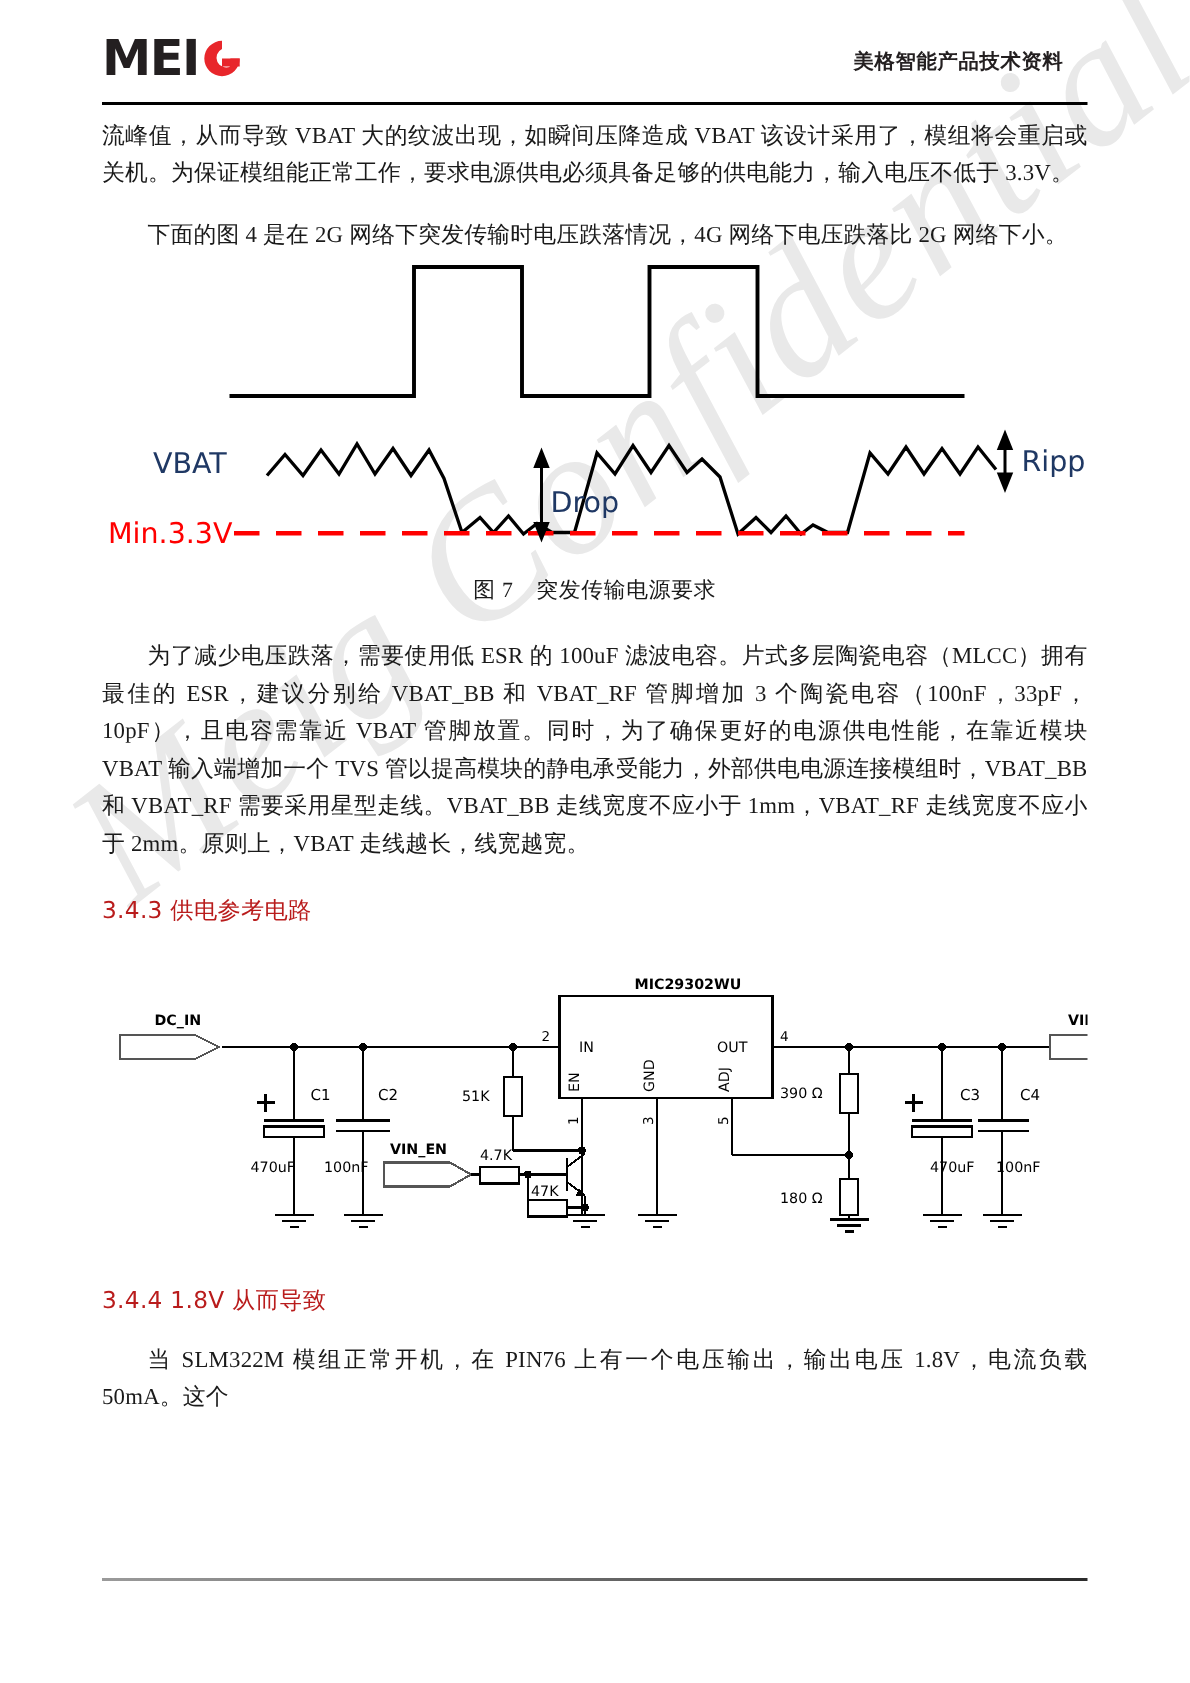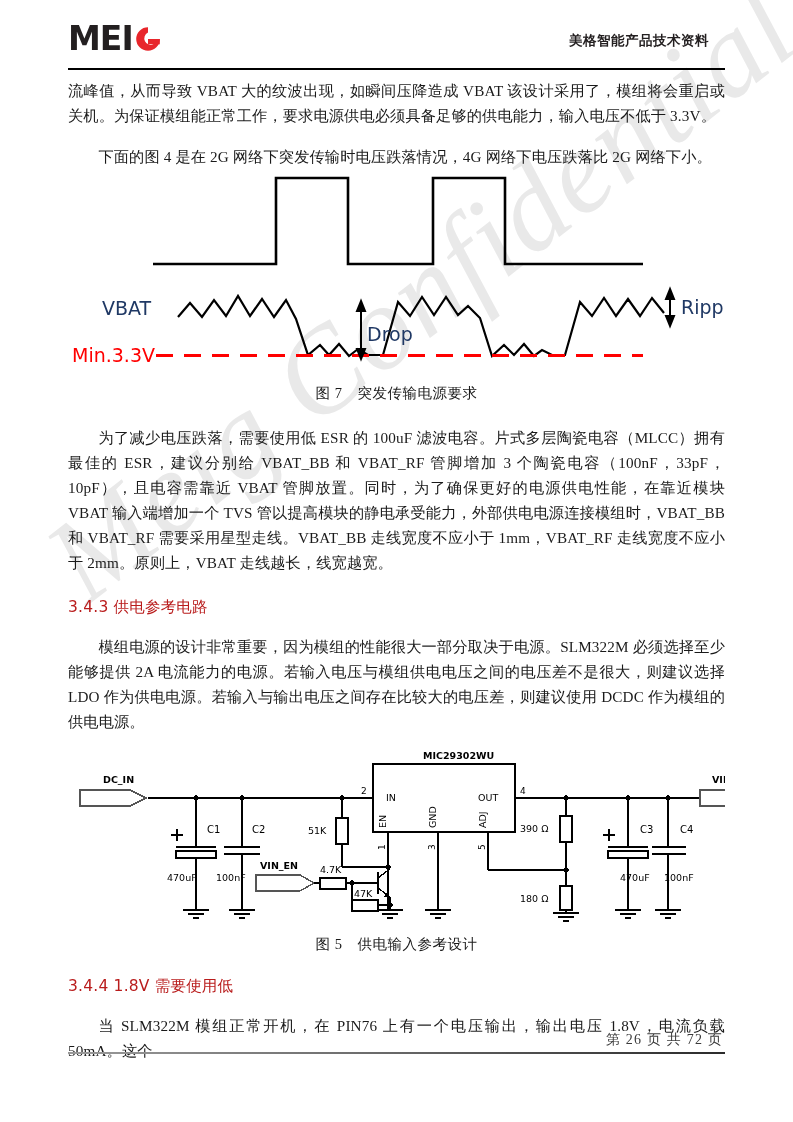--- a/index.html
+++ b/index.html
@@ -227,21 +227,20 @@
   <div class="gap-md"></div>
 
   <p class="para indent">为了减少电压跌落，需要使用低 ESR 的 100uF 滤波电容。片式多层陶瓷电容（MLCC）拥有最佳的 ESR，建议分别给 VBAT_BB 和 VBAT_RF 管脚增加 3 个陶瓷电容（100nF，33pF，10pF），且电容需靠近 VBAT 管脚放置。同时，为了确保更好的电源供电性能，在靠近模块 VBAT 输入端增加一个 TVS 管以提高模块的静电承受能力，外部供电电源连接模组时，VBAT_BB 和 VBAT_RF 需要采用星型走线。VBAT_BB 走线宽度不应小于 1mm，VBAT_RF 走线宽度不应小于 2mm。原则上，VBAT 走线越长，线宽越宽。</p>
 
   <div class="gap-md"></div>
 
   <h3 class="section-head">3.4.3 供电参考电路</h3>
 
   <div class="gap-sm"></div>
 
-  <p class="para indent">模组电源的设计非常重要，因为模组的性能很大一部分取决于电源。SLM322M 必须选择至少能够提供 2A 电流能力的电源。若输入电压与模组供电电压之间的电压差不是很大，则建议选择 LDO 作为供电电源。若输入与输出电压之间存在比较大的电压差，则建议使用 DCDC 作为模组的供电电源。</p>
 
   <div class="gap-sm"></div>
 
 
   <div class="figure-block">
     <svg width="657" height="185" viewBox="0 0 657 185">
       <g stroke="#000000" stroke-width="1.4" fill="none" shape-rendering="crispEdges">
 
         <line x1="80" y1="48" x2="305" y2="48"></line>
 
@@ -405,28 +404,26 @@
 
         <text x="240" y="84" font-size="9.5">51K</text>
         <text x="252" y="123" font-size="9.5">4.7K</text>
         <text x="286" y="147" font-size="9.5">47K</text>
         <text x="452" y="82" font-size="9.5">390 Ω</text>
         <text x="452" y="152" font-size="9.5">180 Ω</text>
       </g>
     </svg>
   </div>
 
-  <p class="fig-caption">图 5　供电输入参考设计</p>
 
   <div class="gap-md"></div>
 
-  <h3 class="section-head">3.4.4 1.8V 需要使用低</h3>
+  <h3 class="section-head">3.4.4 1.8V 从而导致</h3>
 
   <div class="gap-sm"></div>
 
   <p class="para indent">当 SLM322M 模组正常开机，在 PIN76 上有一个电压输出，输出电压 1.8V，电流负载 50mA。这个</p>
 
 </div>
 
 <div id="page-footer">
-  <div id="footer-text">第 26 页 共 72 页</div>
   <div id="footer-rule"></div>
 </div>
 
 </body></html>

